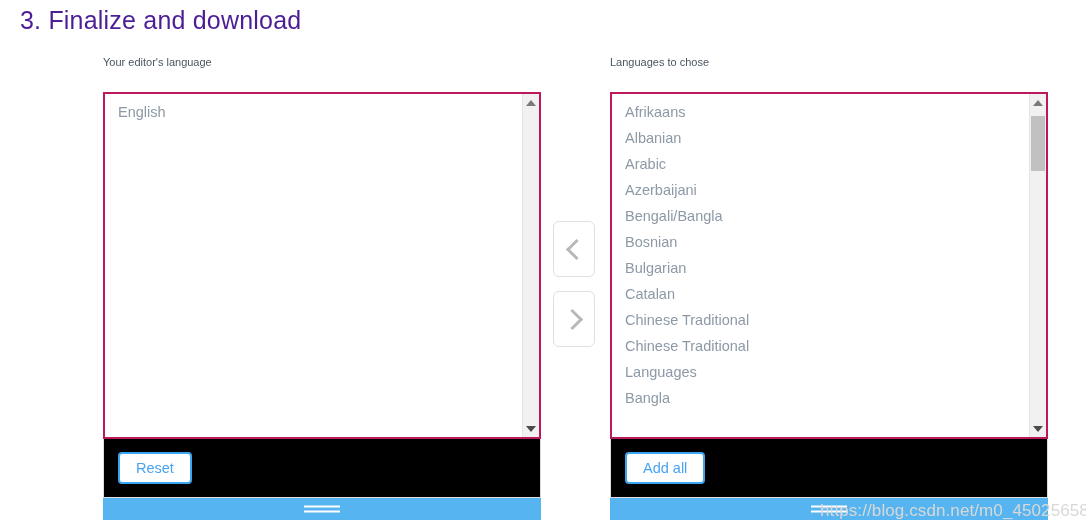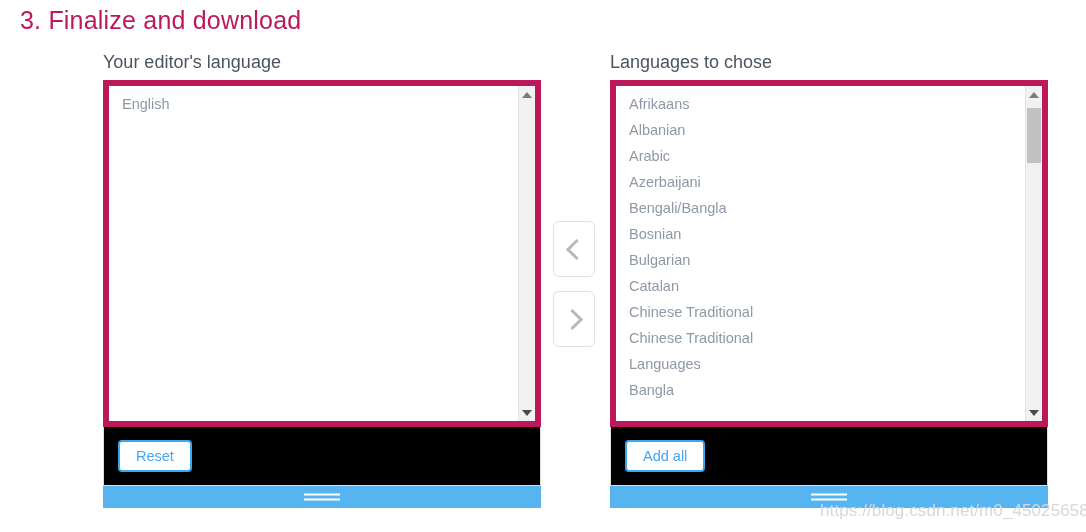--- a/index.html
+++ b/index.html
@@ -15,48 +15,48 @@
     position: relative;
   }
 
   
   .page-title {
     position: absolute;
     left: 20px;
     top: 6px;
     font-size: 25px;
     font-weight: 300;
-    color: #be185d;
+    color: #4c1d95;
     letter-spacing: 0.2px;
     white-space: nowrap;
   }
 
   
   .panel {
     position: absolute;
     top: 52px;
     width: 438px;
   }
   .panel-left  { left: 103px; }
   .panel-right { left: 610px; }
 
   .panel-label {
-    font-size: 18px;
+    font-size: 11px;
     color: #4a5561;
-    margin: 0 0 8px 0;
+    margin: 0 0 20px 0;
     height: 20px;
     line-height: 20px;
     white-space: nowrap;
   }
 
   
   .listbox {
     position: relative;
     height: 347px;
-    border: 6px solid #be185d;
+    border: 2px solid #be185d;
     background: #ffffff;
     box-sizing: border-box;
     overflow: hidden;
   }
   .list-items {
     position: absolute;
     left: 0; top: 0; right: 17px; bottom: 0;
     padding: 5px 0 0 0;
     margin: 0;
     list-style: none;

